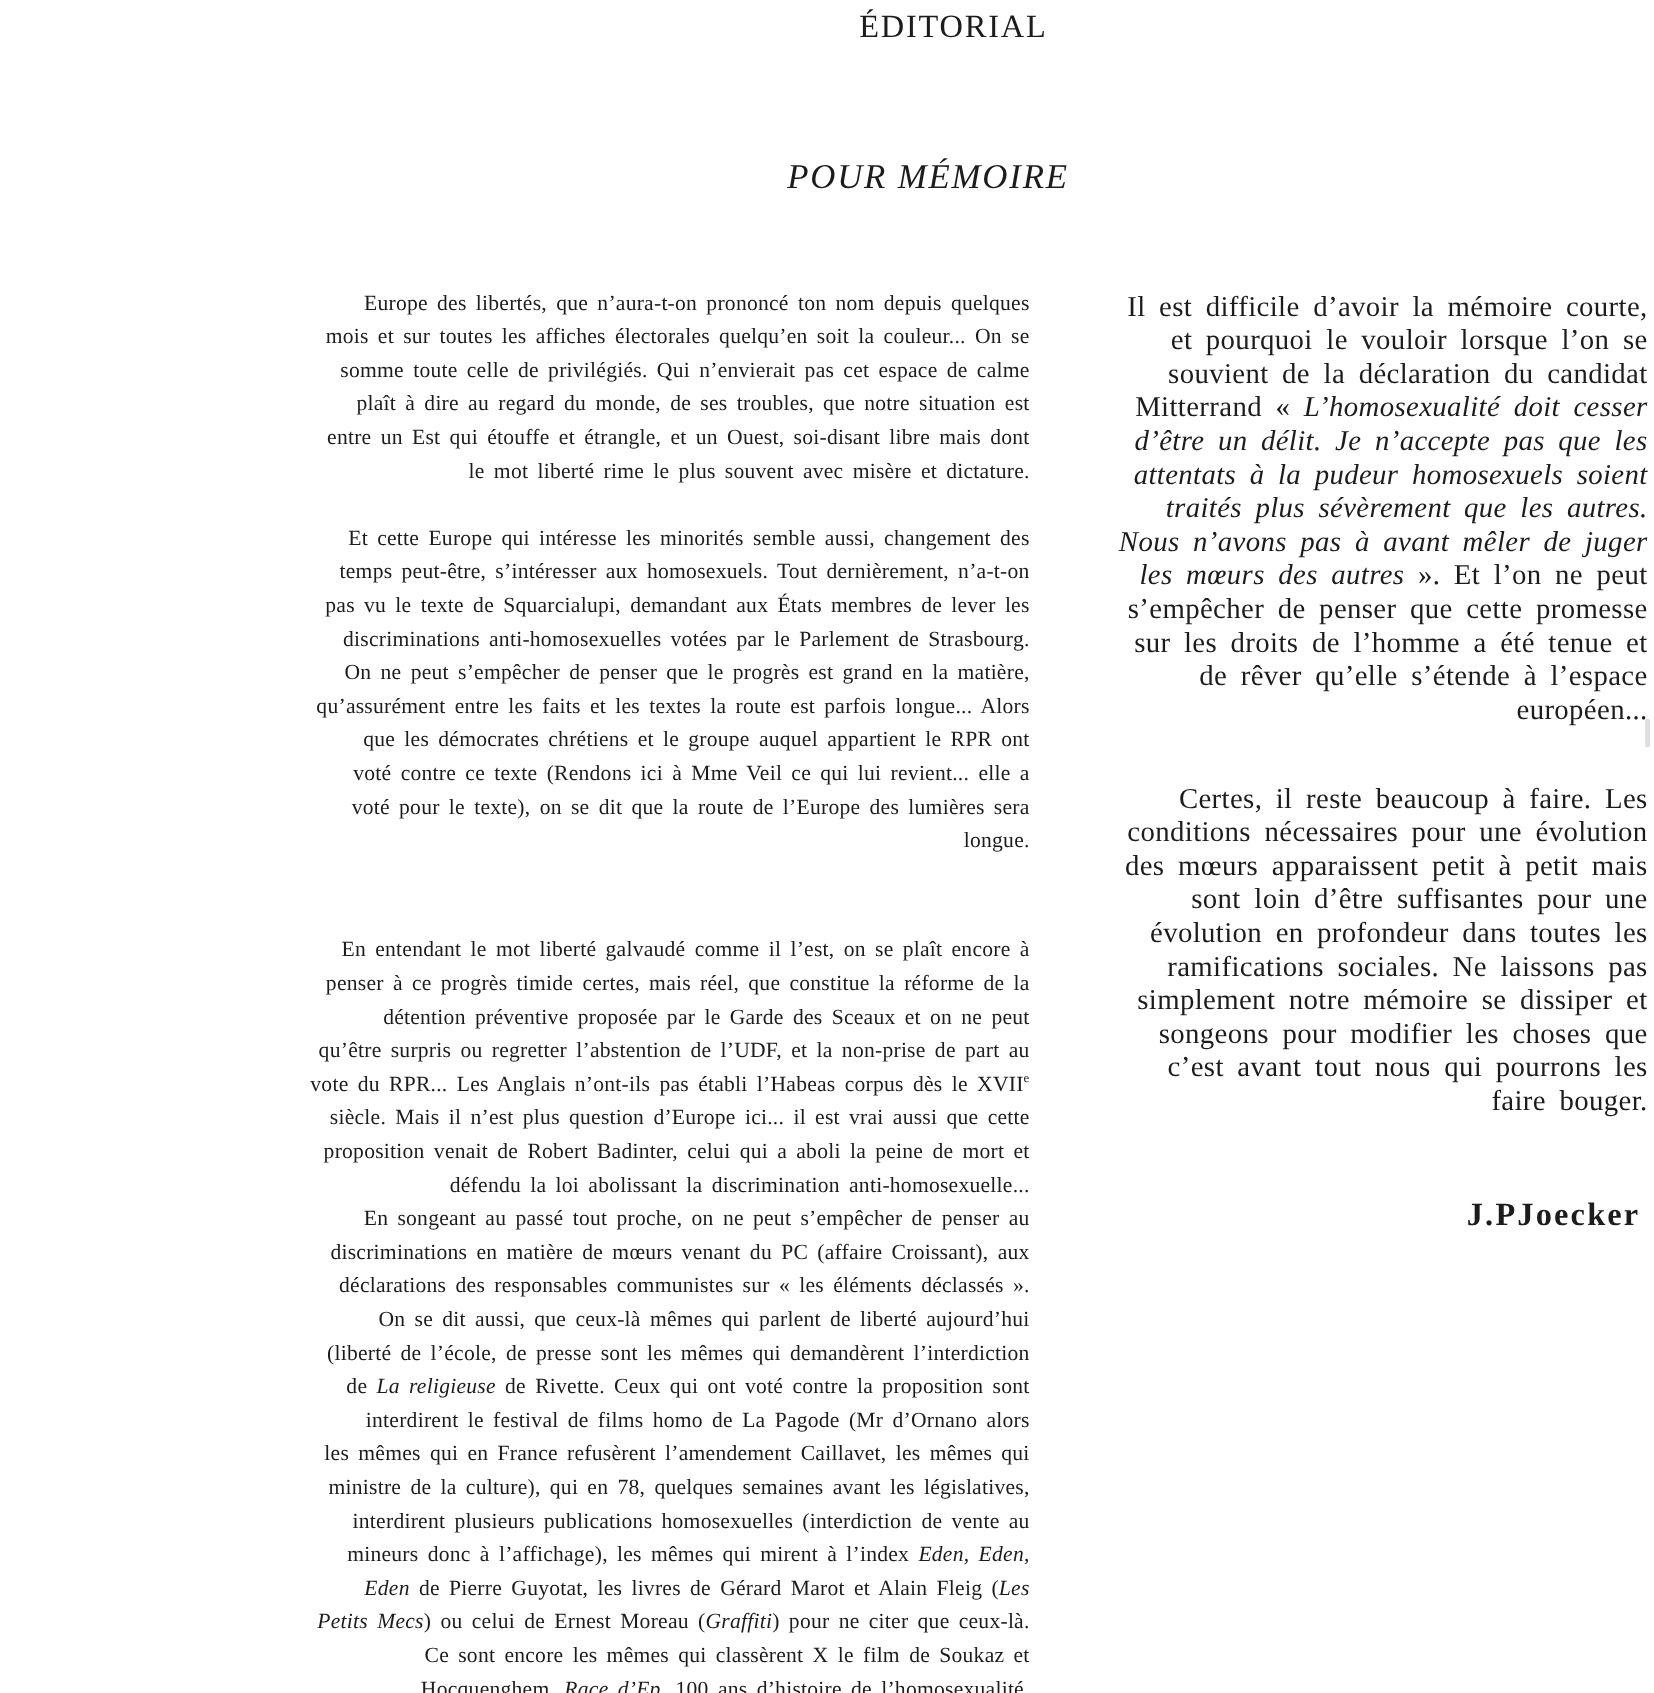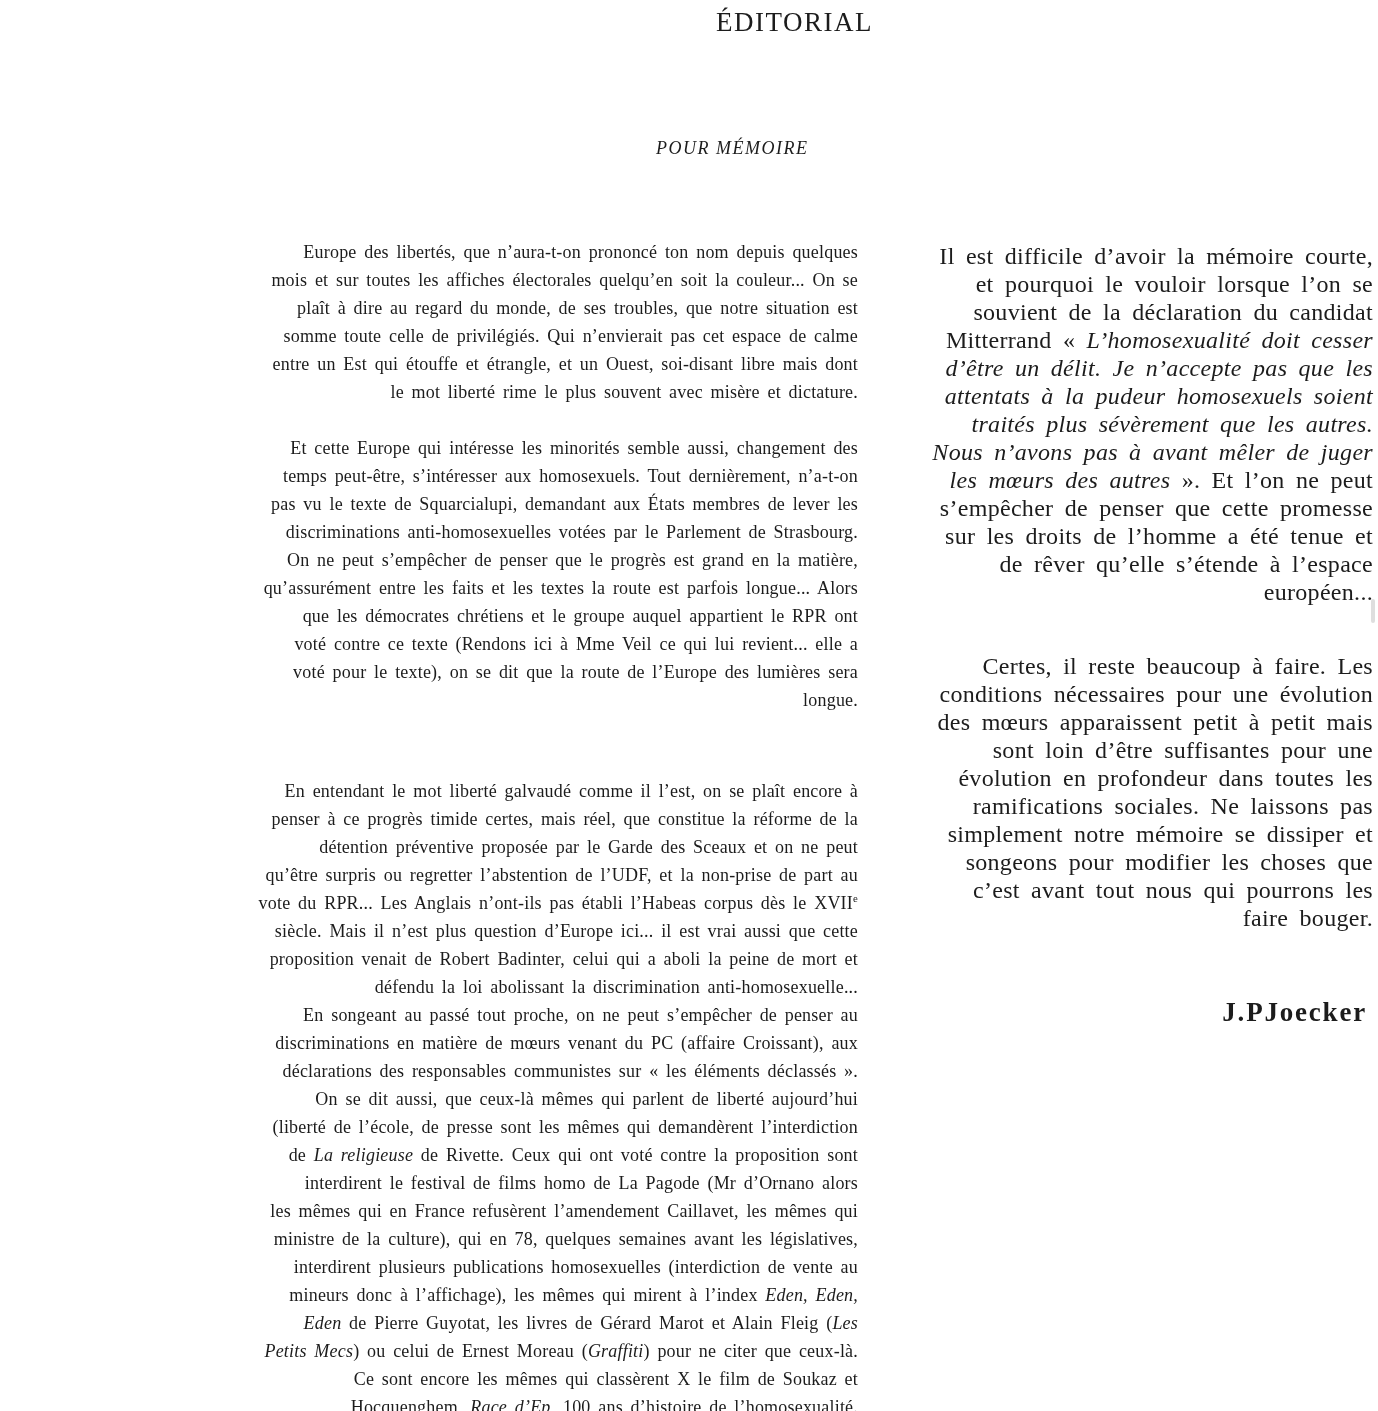--- a/index.html
+++ b/index.html
@@ -9,21 +9,21 @@
     font-family:"Liberation Serif", serif;
     overflow:hidden;
   }
   .hdr{
     position:absolute;white-space:nowrap;
   }
   .title{
     left:716px;top:6px;font-size:27px;letter-spacing:1.5px;line-height:32px;
   }
   .subtitle{
-    left:656px;top:132px;font-size:18px;font-style:italic;letter-spacing:1.5px;line-height:32px;
+    left:656px;top:132px;font-size:29px;font-style:italic;letter-spacing:1.5px;line-height:32px;
   }
   .col{
     position:absolute;text-align:right;
   }
   .col-left{
     left:8px;top:238px;width:850px;
     font-size:18px;line-height:28px;letter-spacing:0.2px;word-spacing:3px;
   }
   .col-right{
     left:890px;top:242px;width:483px;
@@ -49,22 +49,22 @@
 </head>
 <body style="color: rgb(28, 28, 28); background: rgb(255, 255, 255);">
 
 <div class="hdr title">ÉDITORIAL</div>
 <div class="hdr subtitle">POUR MÉMOIRE</div>
 
 <div class="col col-left">
   <div class="para lp1">
       <div class="line">Europe des libertés, que n’aura-t-on prononcé ton nom depuis quelques</div>
       <div class="line">mois et sur toutes les affiches électorales quelqu’en soit la couleur... On se</div>
+      <div class="line">somme toute celle de privilégiés. Qui n’envierait pas cet espace de calme</div>
       <div class="line">plaît à dire au regard du monde, de ses troubles, que notre situation est</div>
-      <div class="line">somme toute celle de privilégiés. Qui n’envierait pas cet espace de calme</div>
       <div class="line">entre un Est qui étouffe et étrangle, et un Ouest, soi-disant libre mais dont</div>
       <div class="line">le mot liberté rime le plus souvent avec misère et dictature.</div>
     </div>
   <div class="para lp2">
       <div class="line">Et cette Europe qui intéresse les minorités semble aussi, changement des</div>
       <div class="line">temps peut-être, s’intéresser aux homosexuels. Tout dernièrement, n’a-t-on</div>
       <div class="line">pas vu le texte de Squarcialupi, demandant aux États membres de lever les</div>
       <div class="line">discriminations anti-homosexuelles votées par le Parlement de Strasbourg.</div>
       <div class="line">On ne peut s’empêcher de penser que le progrès est grand en la matière,</div>
       <div class="line">qu’assurément entre les faits et les textes la route est parfois longue... Alors</div>

